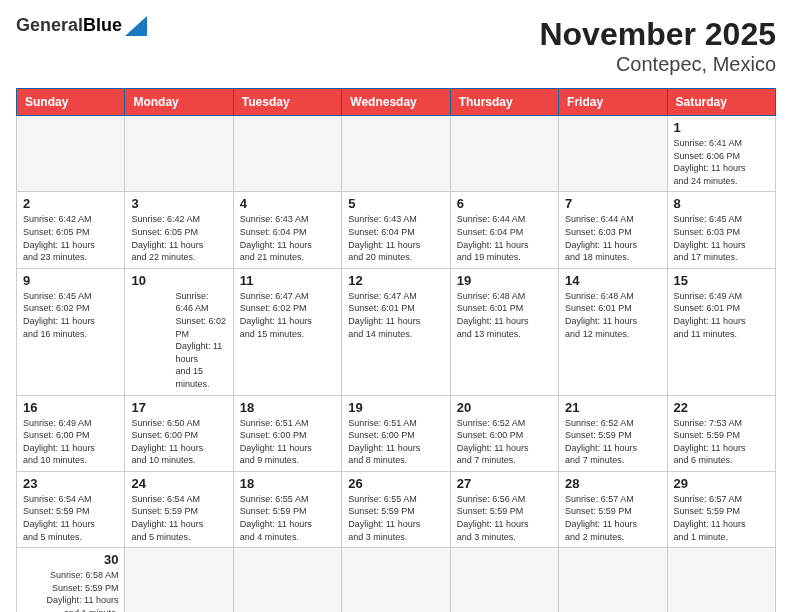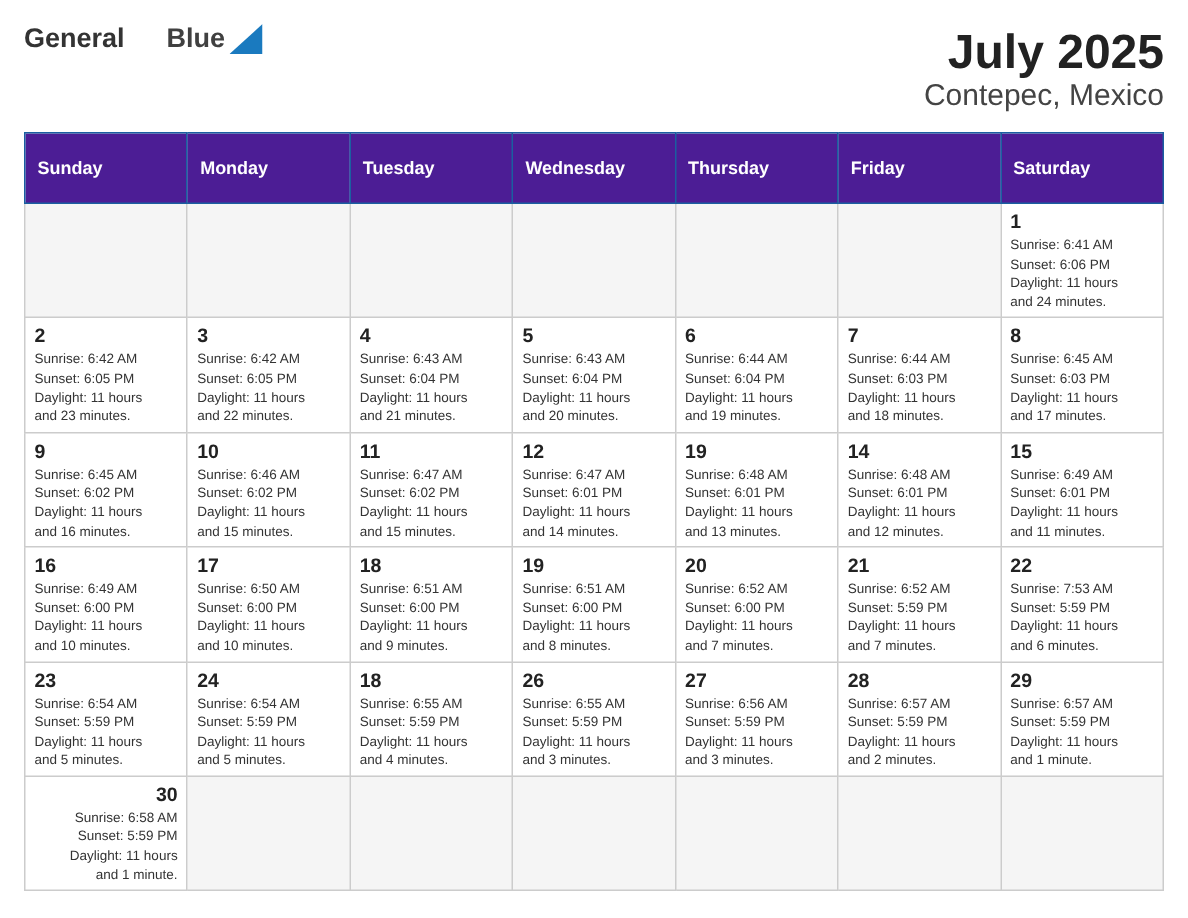--- a/index.html
+++ b/index.html
@@ -20,21 +20,21 @@
       display: flex;
       flex-direction: column;
       align-items: flex-start;
     }
     .logo-text {
       font-size: 18px;
       font-weight: bold;
       color: #333;
       line-height: 1.1;
     }
-    .logo-text .blue { color: #404040; padding-left: 28px; }
+    .logo-text .blue { color: #000000; }
     .logo-line {
       display: flex;
       align-items: center;
     }
     .title-block {
       text-align: right;
     }
     .month-title {
       font-size: 32px;
       font-weight: bold;
@@ -43,26 +43,26 @@
     .subtitle {
       font-size: 20px;
       color: #444;
     }
     .calendar {
       width: 100%;
       border-collapse: collapse;
       border: 1px solid #ccc;
     }
     .calendar th {
-      background: #4c1d95;
+      background: #ef4444;
       color: #fff;
       font-size: 12px;
       font-weight: bold;
       text-align: left;
-      padding: 16px 8px;
+      padding: 6px 8px;
       border: 1px solid #1a5fa0;
     }
     .calendar td {
       vertical-align: top;
       border: 1px solid #ccc;
       padding: 4px 6px;
       font-size: 9.5px;
       color: #333;
       width: calc(100%/7);
       min-height: 70px;
@@ -99,21 +99,21 @@
     <div class="logo-line">
       <span class="logo-text">
         <span>General</span><span class="blue">Blue</span>
       </span>
       <svg width="22" height="20" viewBox="0 0 22 20" style="margin-left:3px;">
         <polygon points="0,20 22,20 22,0" fill="#1a7abf"></polygon>
       </svg>
     </div>
   </div>
   <div class="title-block">
-    <div class="month-title">July 2025</div>
+    <div class="month-title">November 2025</div>
     <div class="subtitle">Contepec, Mexico</div>
   </div>
 </div>
 
 <table class="calendar">
   <thead>
     <tr>
     <th>Sunday</th>
         <th>Monday</th>
         <th>Tuesday</th>
@@ -193,21 +193,21 @@
       <tr>
         <td>
           <span class="day-number">9</span>
           <div class="day-info" style="white-space: pre-line;">Sunrise: 6:45 AM
 Sunset: 6:02 PM
 Daylight: 11 hours
 and 16 minutes.</div>
         </td>
         <td>
           <span class="day-number">10</span>
-          <div class="day-info" style="white-space: pre-line;">Sunrise: 6:46 AM
+          <div class="day-info" style="white-space: pre-line; margin-left: 44px;">Sunrise: 6:46 AM
 Sunset: 6:02 PM
 Daylight: 11 hours
 and 15 minutes.</div>
         </td>
         <td>
           <span class="day-number">11</span>
           <div class="day-info" style="white-space: pre-line;">Sunrise: 6:47 AM
 Sunset: 6:02 PM
 Daylight: 11 hours
 and 15 minutes.</div>

